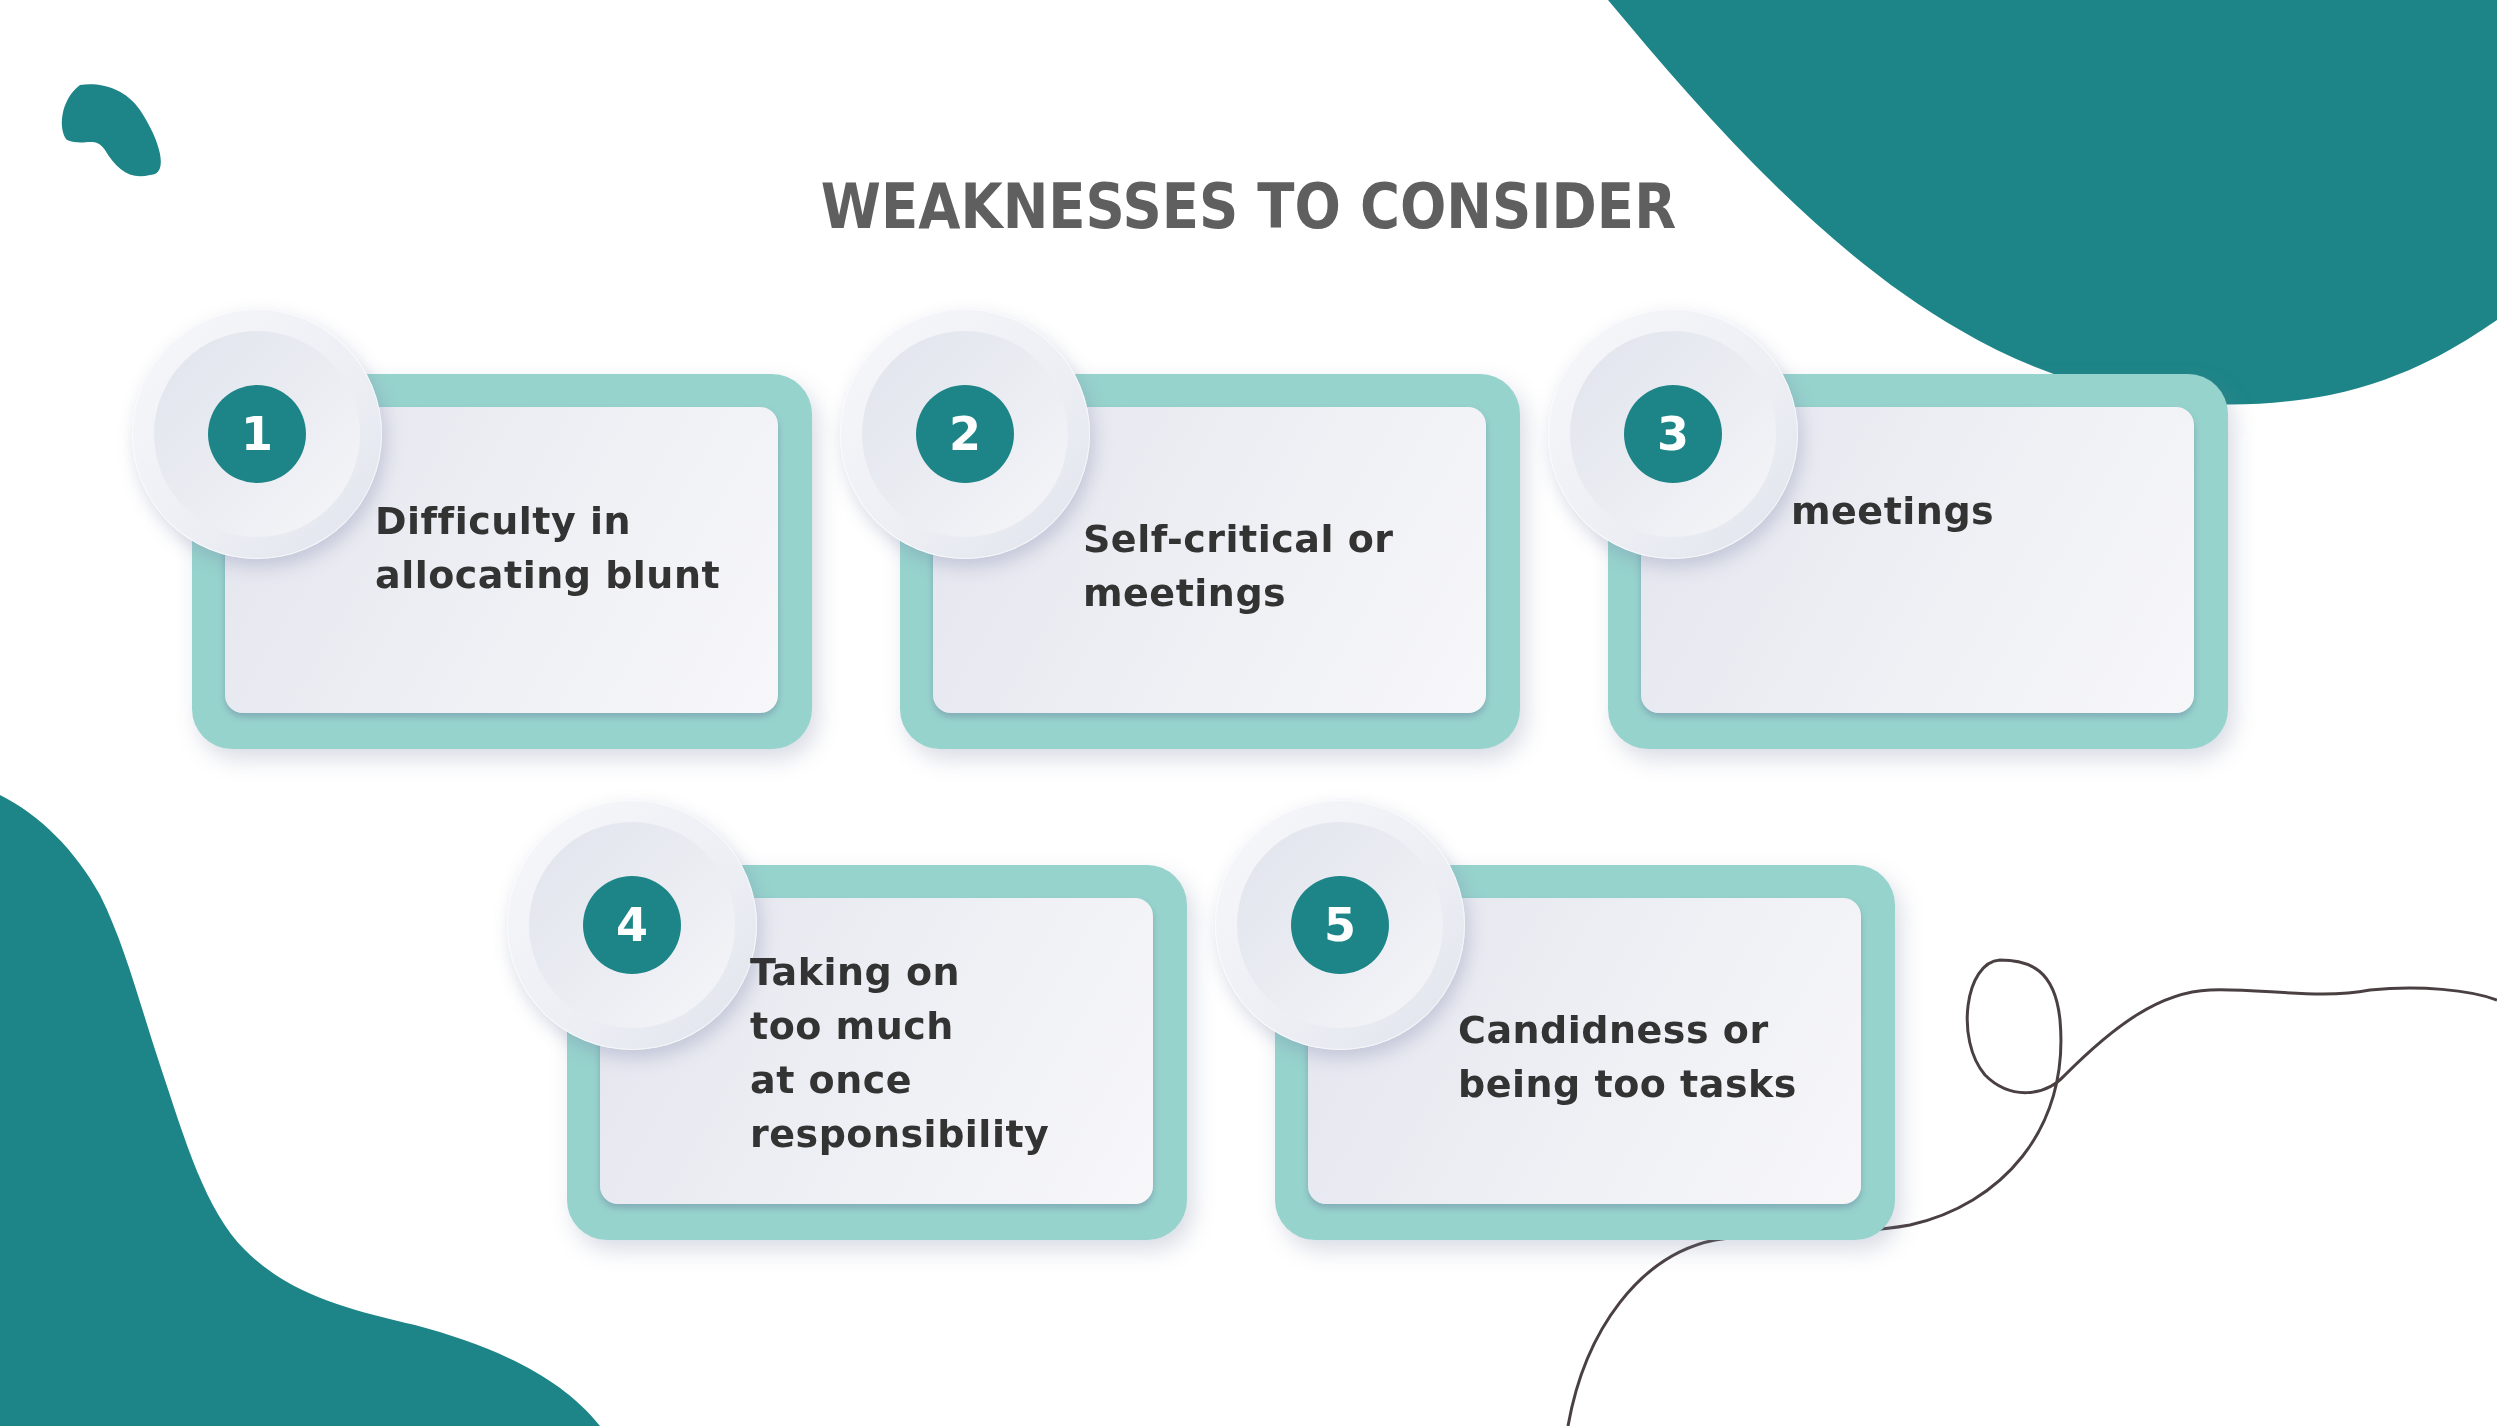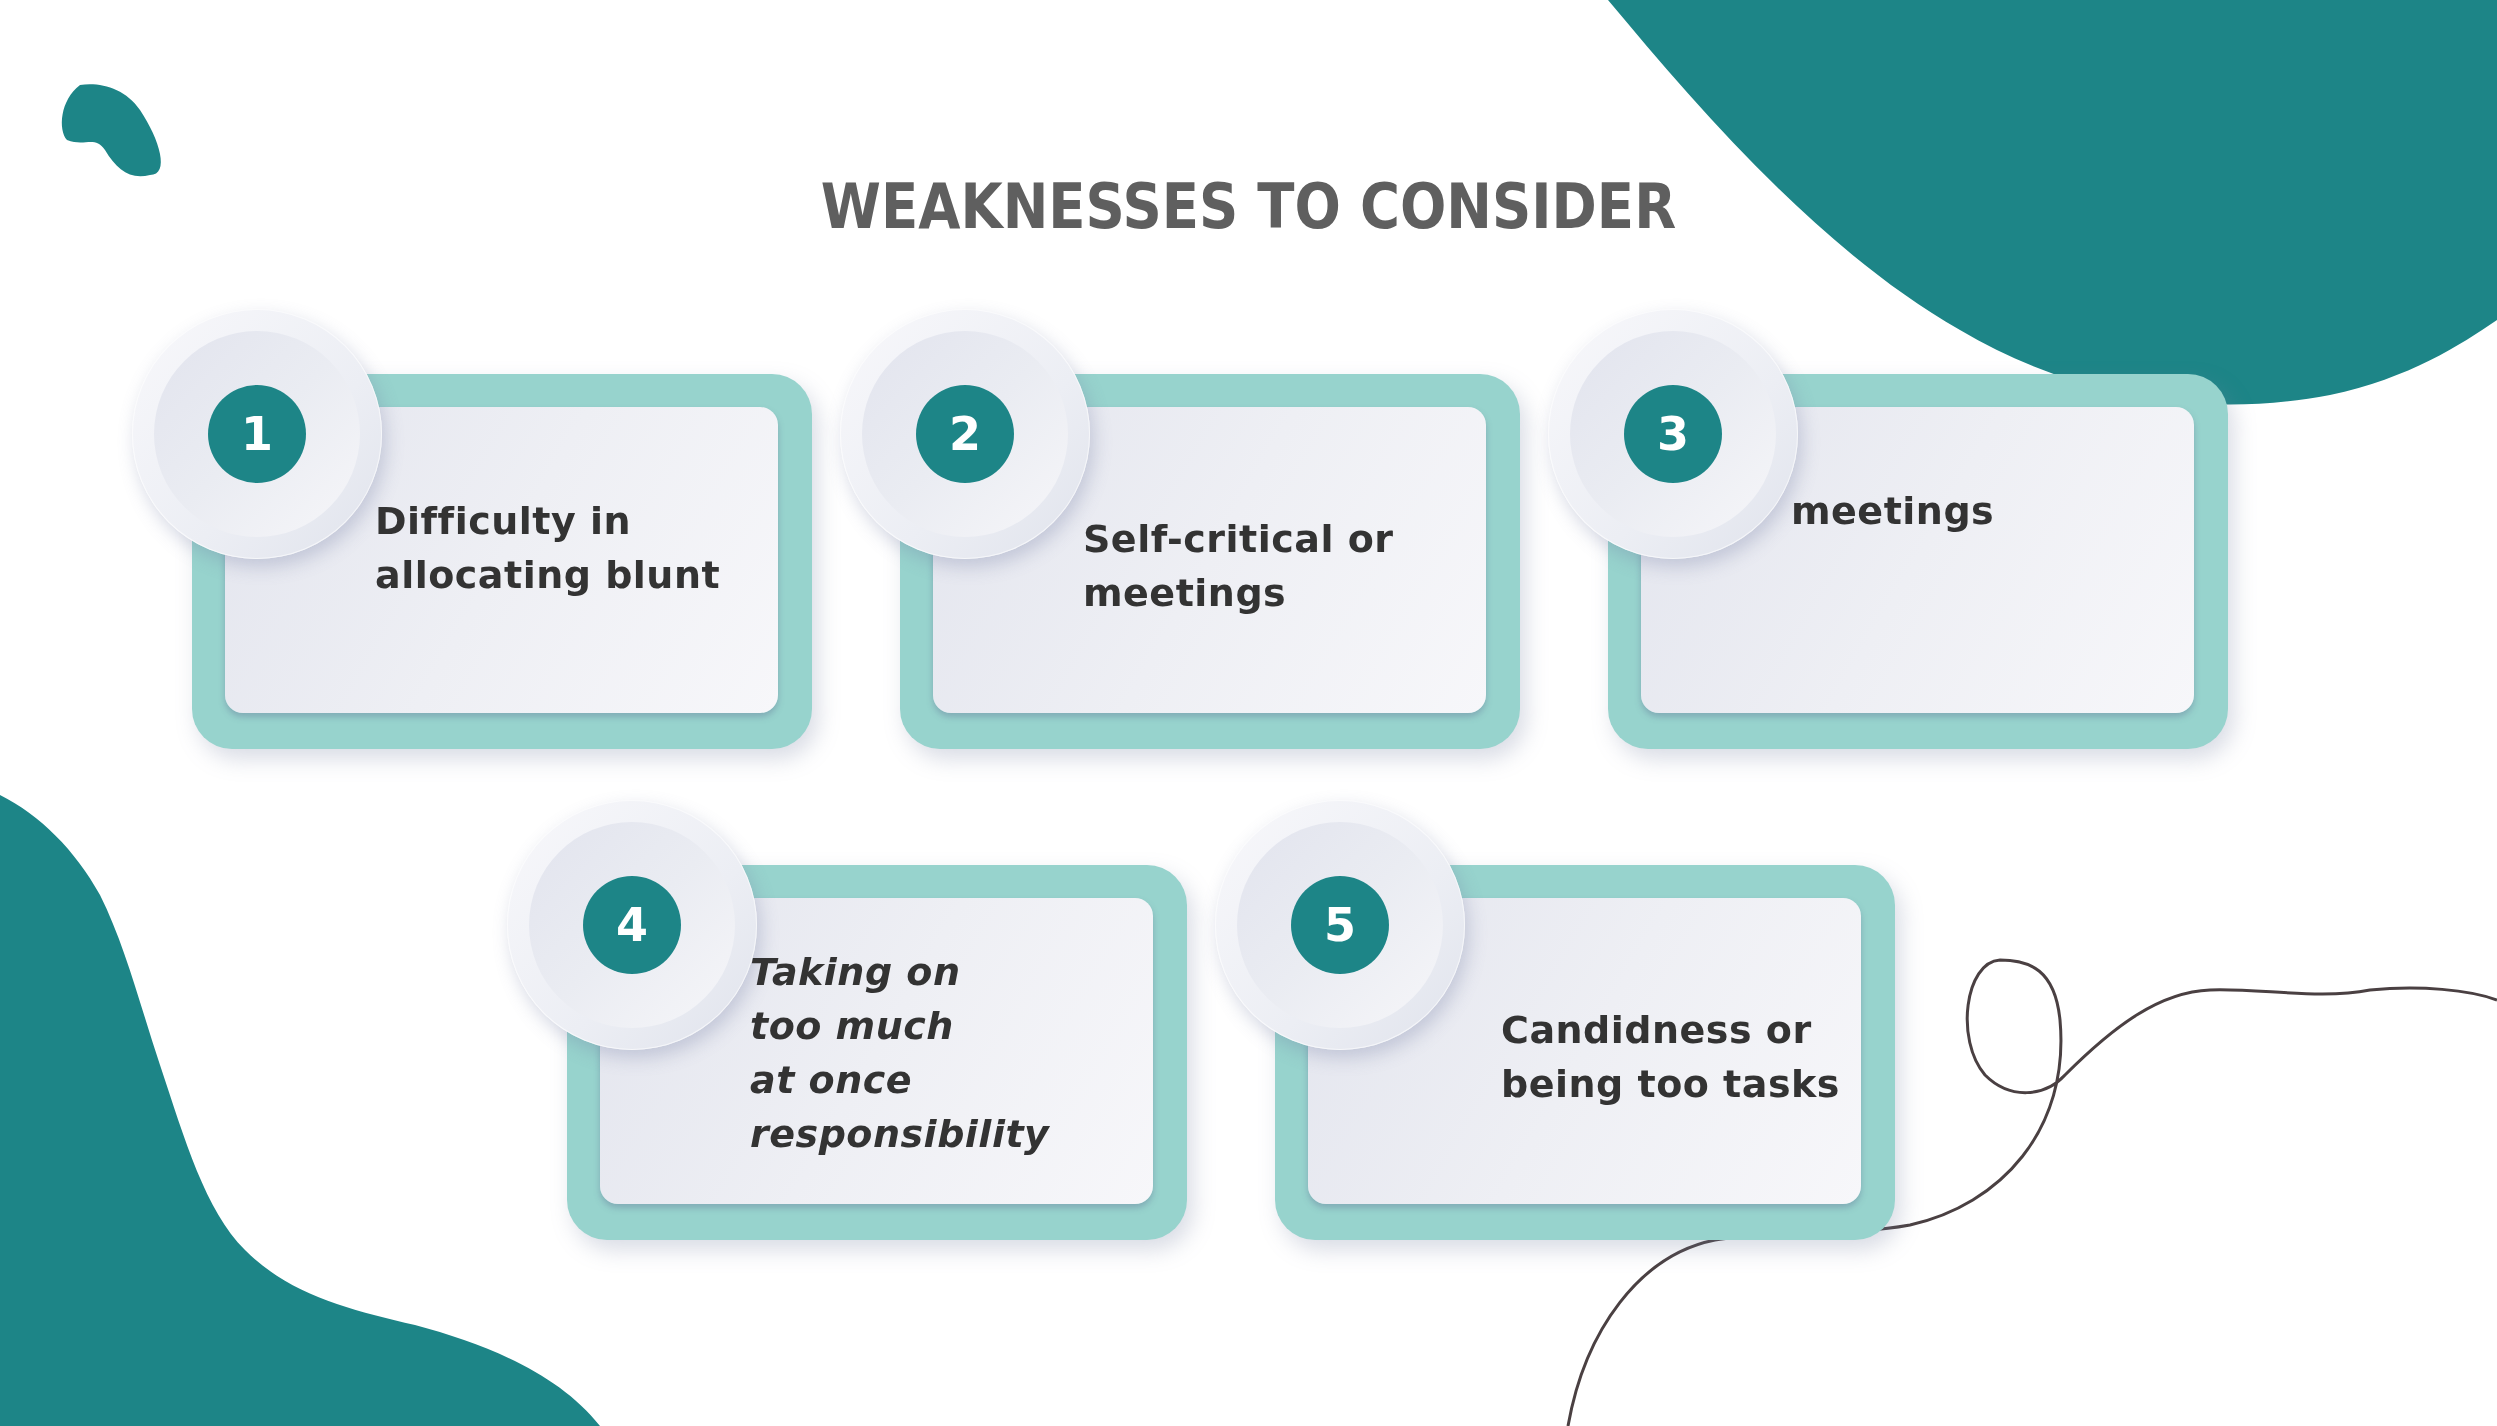--- a/index.html
+++ b/index.html
@@ -102,32 +102,32 @@
   </div>
 </div>
 
 <div class="card" style="left:567px; top:865px;">
   <div class="outer"></div>
   <div class="inner"></div>
   <div class="badge">
     <div class="plate"></div>
     <div class="disc">4</div>
   </div>
-  <div class="label" style="top:80px;font-style:italic;">
+  <div class="label" style="top:80px;">
     <span>Taking on</span>
     <span>too much</span>
     <span>at once</span>
     <span>responsibility</span>
   </div>
 </div>
 
 <div class="card" style="left:1275px; top:865px;">
   <div class="outer"></div>
   <div class="inner"></div>
   <div class="badge">
     <div class="plate"></div>
     <div class="disc">5</div>
   </div>
-  <div class="label" style="top:138px;margin-left:43px;">
+  <div class="label" style="top:138px;">
     <span>Candidness or</span>
     <span>being too tasks</span>
   </div>
 </div>
 
 </body></html>

